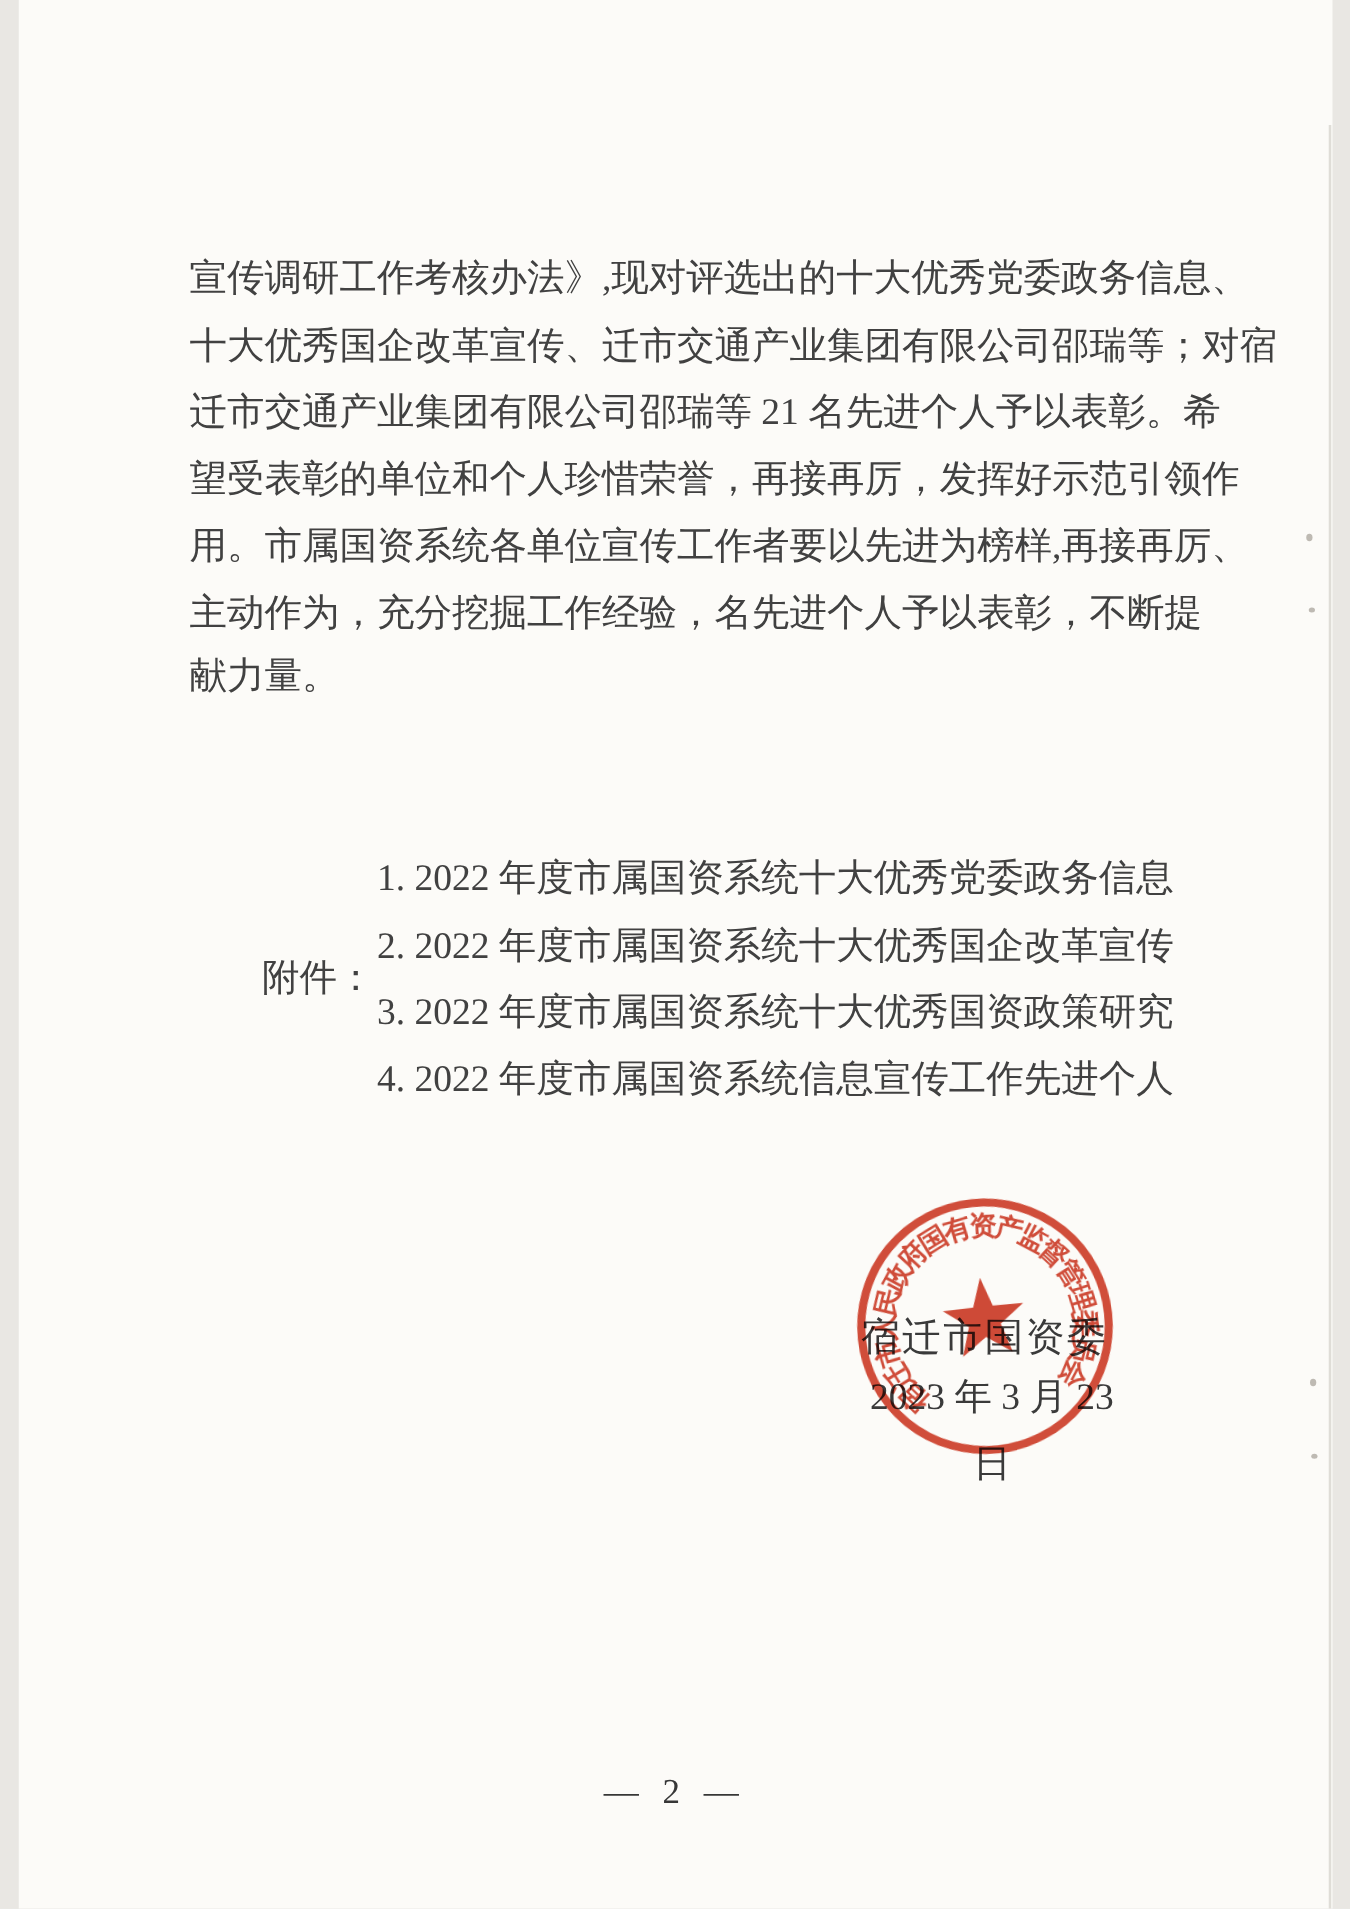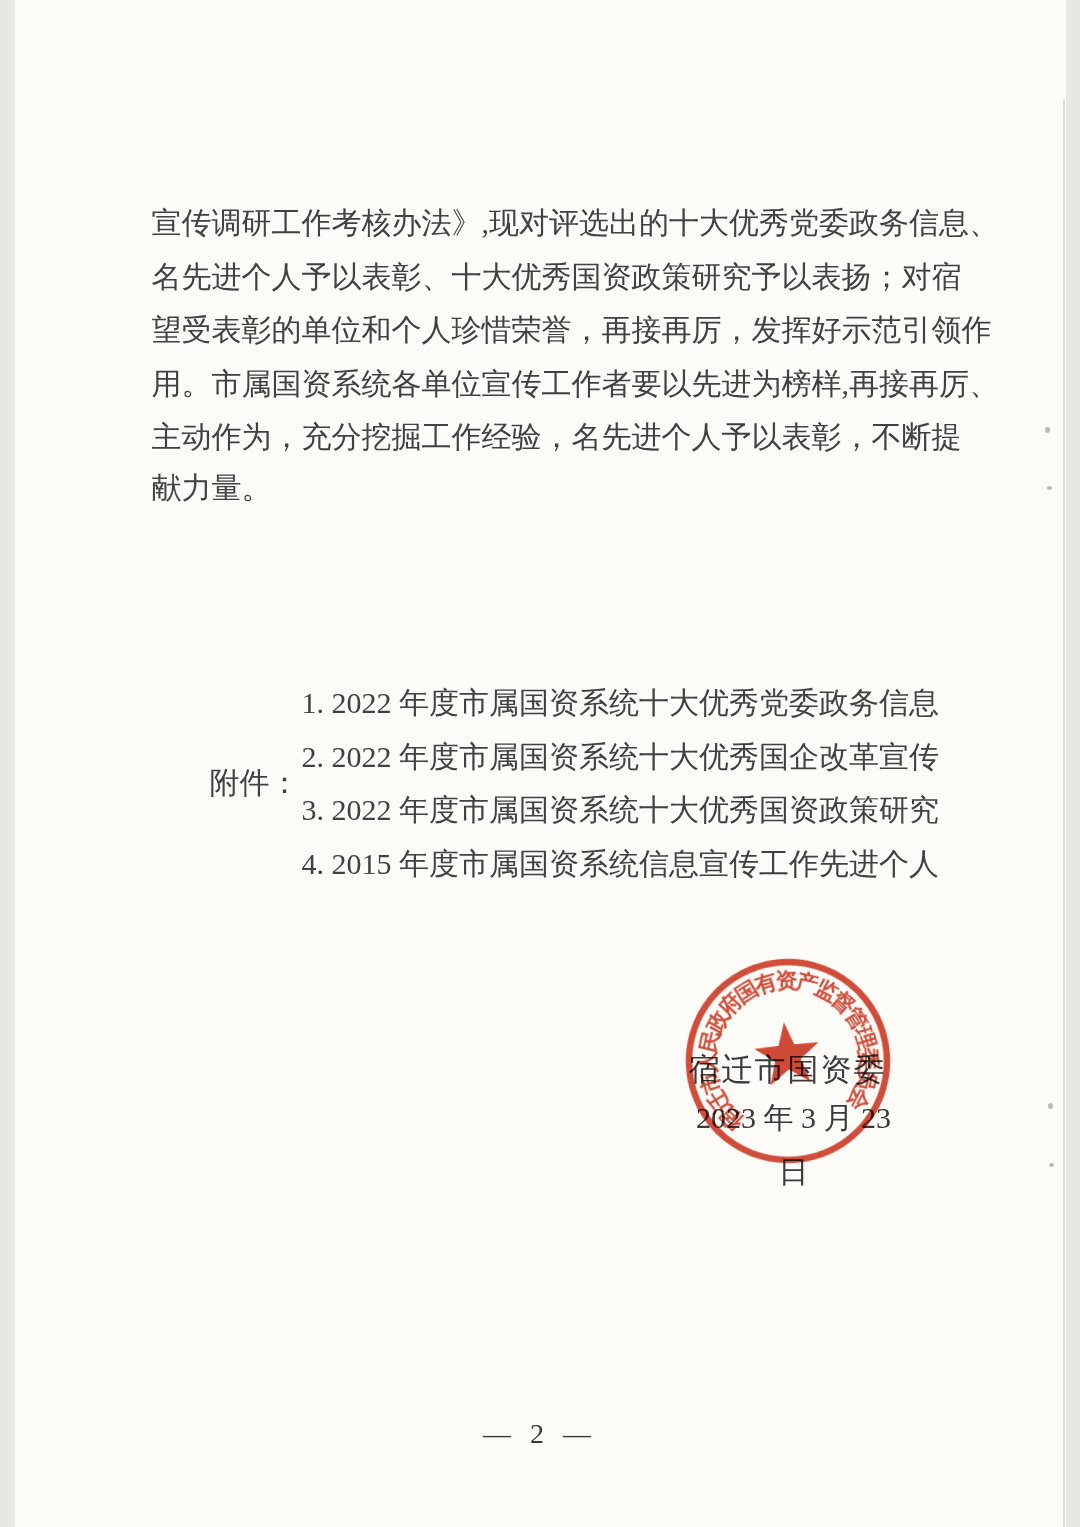--- a/index.html
+++ b/index.html
@@ -132,34 +132,35 @@
   .speck-3 { left: 1033px; top: 1103px; }
   .speck-4 { left: 1034px; top: 1163px; height: 4px; }
 </style>
 </head>
 <body>
 
 <div class="page">
 
   <div class="body-text">
     <div class="body-line">宣传调研工作考核办法》,现对评选出的十大优秀党委政务信息、</div>
-    <div class="body-line">名先进个人予以表彰、十大优秀国资政策研究予以表扬；对宿</div>
+    <div class="body-line">十大优秀国企改革宣传、迁市交通产业集团有限公司邵瑞等；对宿</div>
+    <div class="body-line">迁市交通产业集团有限公司邵瑞等 21 名先进个人予以表彰。希</div>
     <div class="body-line">望受表彰的单位和个人珍惜荣誉，再接再厉，发挥好示范引领作</div>
     <div class="body-line">用。市属国资系统各单位宣传工作者要以先进为榜样,再接再厉、</div>
     <div class="body-line">主动作为，充分挖掘工作经验，名先进个人予以表彰，不断提</div>
     <div class="body-line last">献力量。</div>
   </div>
 
   <div class="attachments">
     <div class="attach-label">附件：</div>
     <div class="attach-items">
       <div class="attach-item">1. 2022 年度市属国资系统十大优秀党委政务信息</div>
       <div class="attach-item">2. 2022 年度市属国资系统十大优秀国企改革宣传</div>
       <div class="attach-item">3. 2022 年度市属国资系统十大优秀国资政策研究</div>
-      <div class="attach-item">4. 2015 年度市属国资系统信息宣传工作先进个人</div>
+      <div class="attach-item">4. 2022 年度市属国资系统信息宣传工作先进个人</div>
     </div>
   </div>
 
   <div class="signature-org">宿迁市国资委</div>
   <div class="signature-date">2023 年 3 月 23 日</div>
 
   <svg class="seal" viewBox="0 0 220 220" xmlns="http://www.w3.org/2000/svg">
     <circle cx="110" cy="110" r="99" fill="none" stroke="#d0402c" stroke-width="6.5"></circle>
     <path d="M110,71 L117.9,94.1 L142.3,94.5 L122.8,109.2 L130,132.5 L110,118.5 L90,132.5 L97.2,109.2 L77.7,94.5 L102.1,94.1 Z" fill="#ce3d29"></path>
     <defs>

